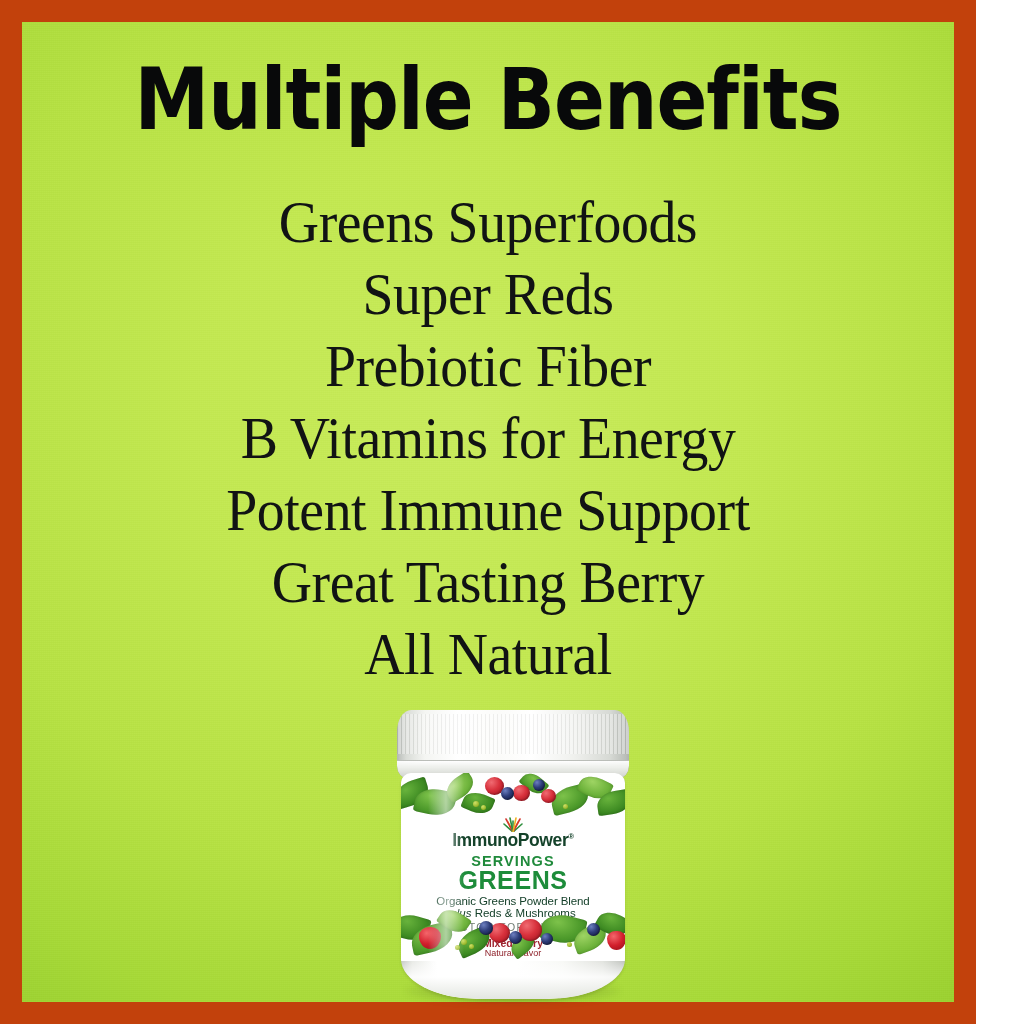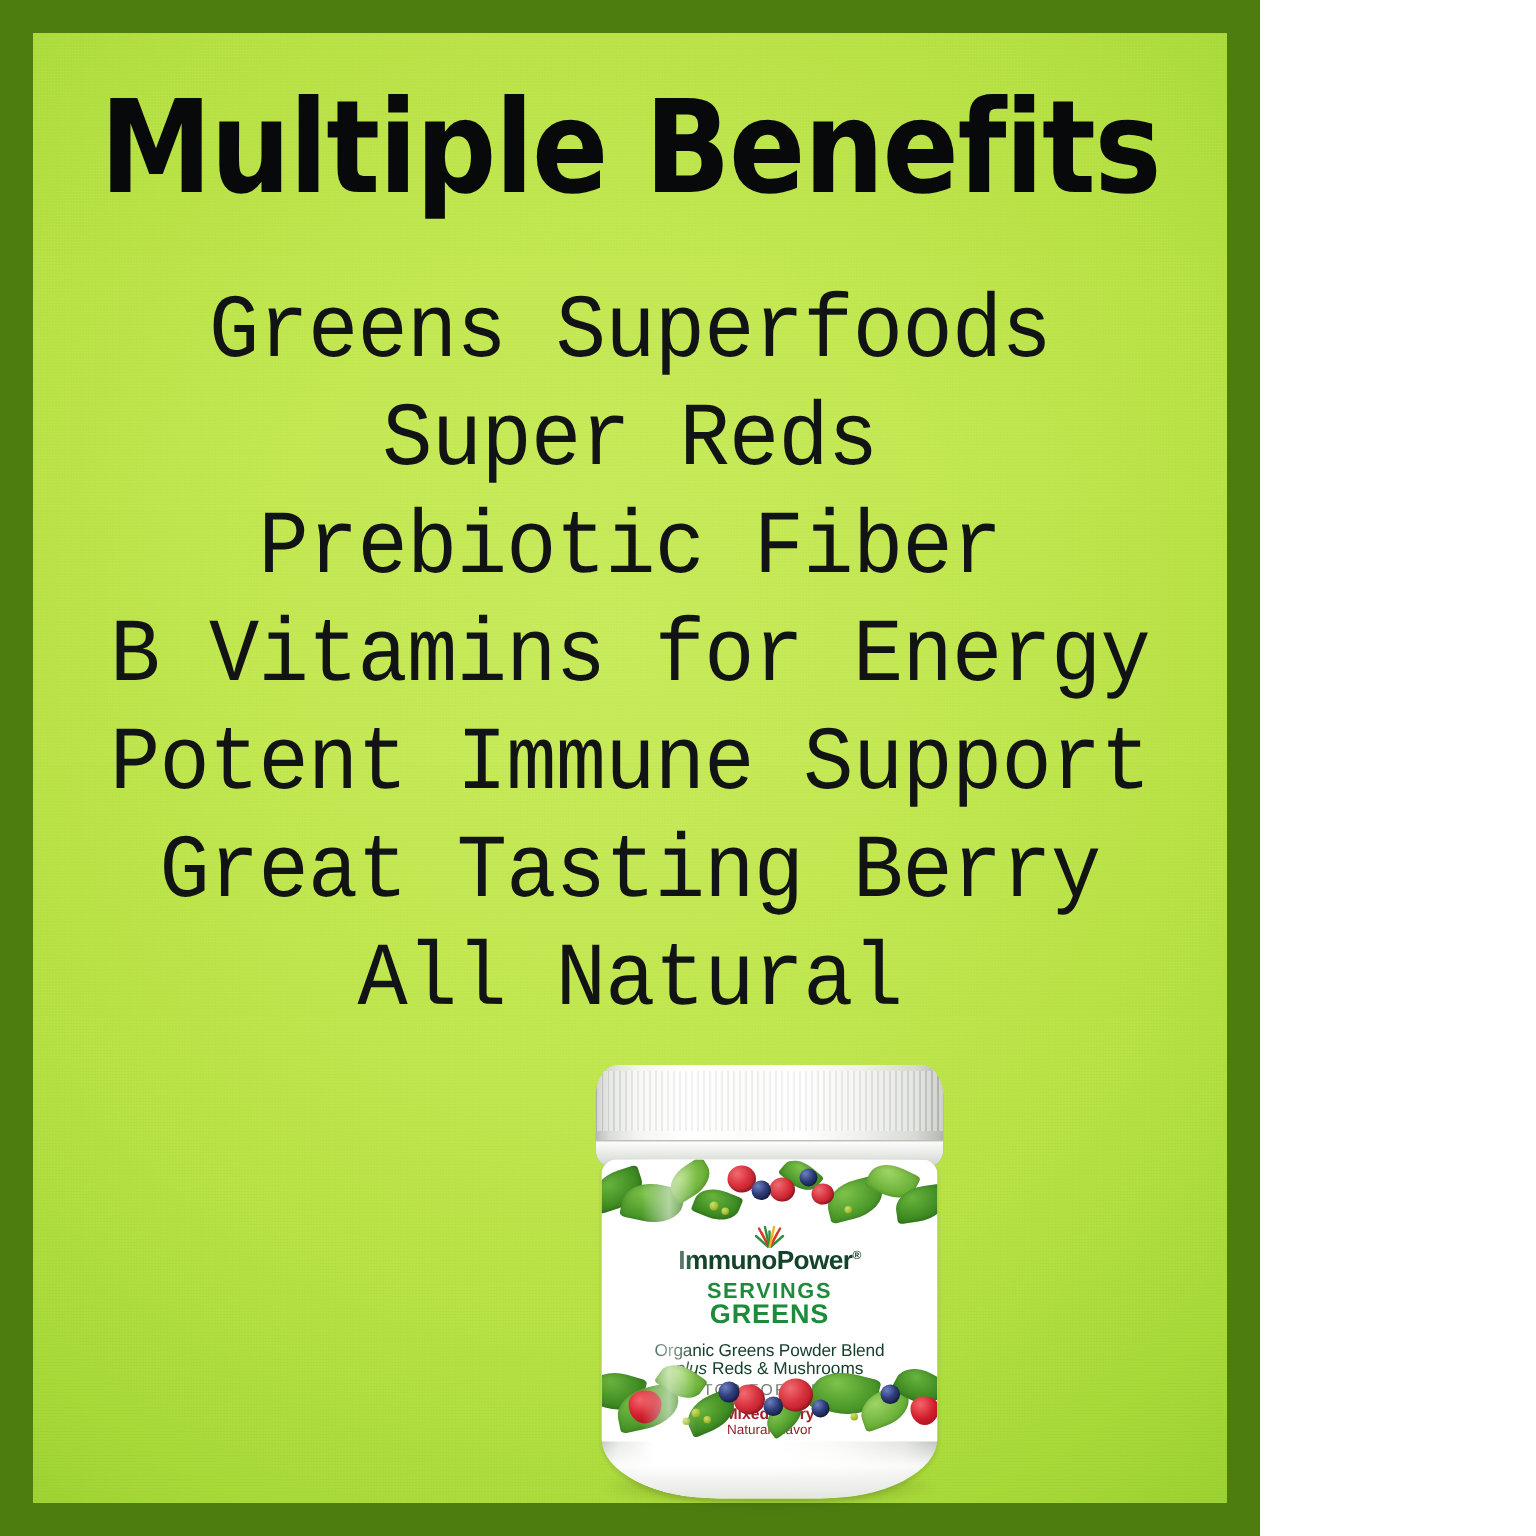--- a/index.html
+++ b/index.html
@@ -6,24 +6,24 @@
     margin: 0;
     padding: 0;
     background: #ffffff;
   }
   body {
     font-family: "Liberation Sans", sans-serif;
   }
 
   #poster {
     position: relative;
-    width: 840px;
+    width: 976px;
     height: 1024px;
     overflow: hidden;
-    background: #4d7c0f;
+    background: #c2410c;
   }
 
   
   #bg-panel {
     position: absolute;
     left: 22px;
     top: 22px;
     right: 22px;
     bottom: 22px;
     background:
@@ -64,21 +64,21 @@
   }
 
   
   #benefits {
     position: absolute;
     left: 0;
     top: 186px;
     width: 100%;
     text-align: center;
     color: #111314;
-    font-family: Liberation Mono, monospace;
+    font-family: Liberation Serif, serif;
     font-weight: 400;
     font-size: 60px;
     line-height: 72px;
     letter-spacing: -0.5px;
   }
   #benefits .benefit-line {
     white-space: nowrap;
     transform: scaleX(0.93);
   }
 
@@ -235,21 +235,21 @@
     letter-spacing: 1.1px;
     color: #1f8a3b;
   }
   #greens {
     position: absolute;
     left: 0; right: 0;
     top: 93px;
     text-align: center;
     font-family: "Liberation Sans", sans-serif;
     font-weight: 700;
-    font-size: 18px;
+    font-size: 25px;
     letter-spacing: 0.6px;
     color: #1d8c3a;
   }
   #blend-line {
     position: absolute;
     left: 0; right: 0;
     top: 122px;
     text-align: center;
     font-family: "Liberation Sans", sans-serif;
     font-size: 11.5px;

